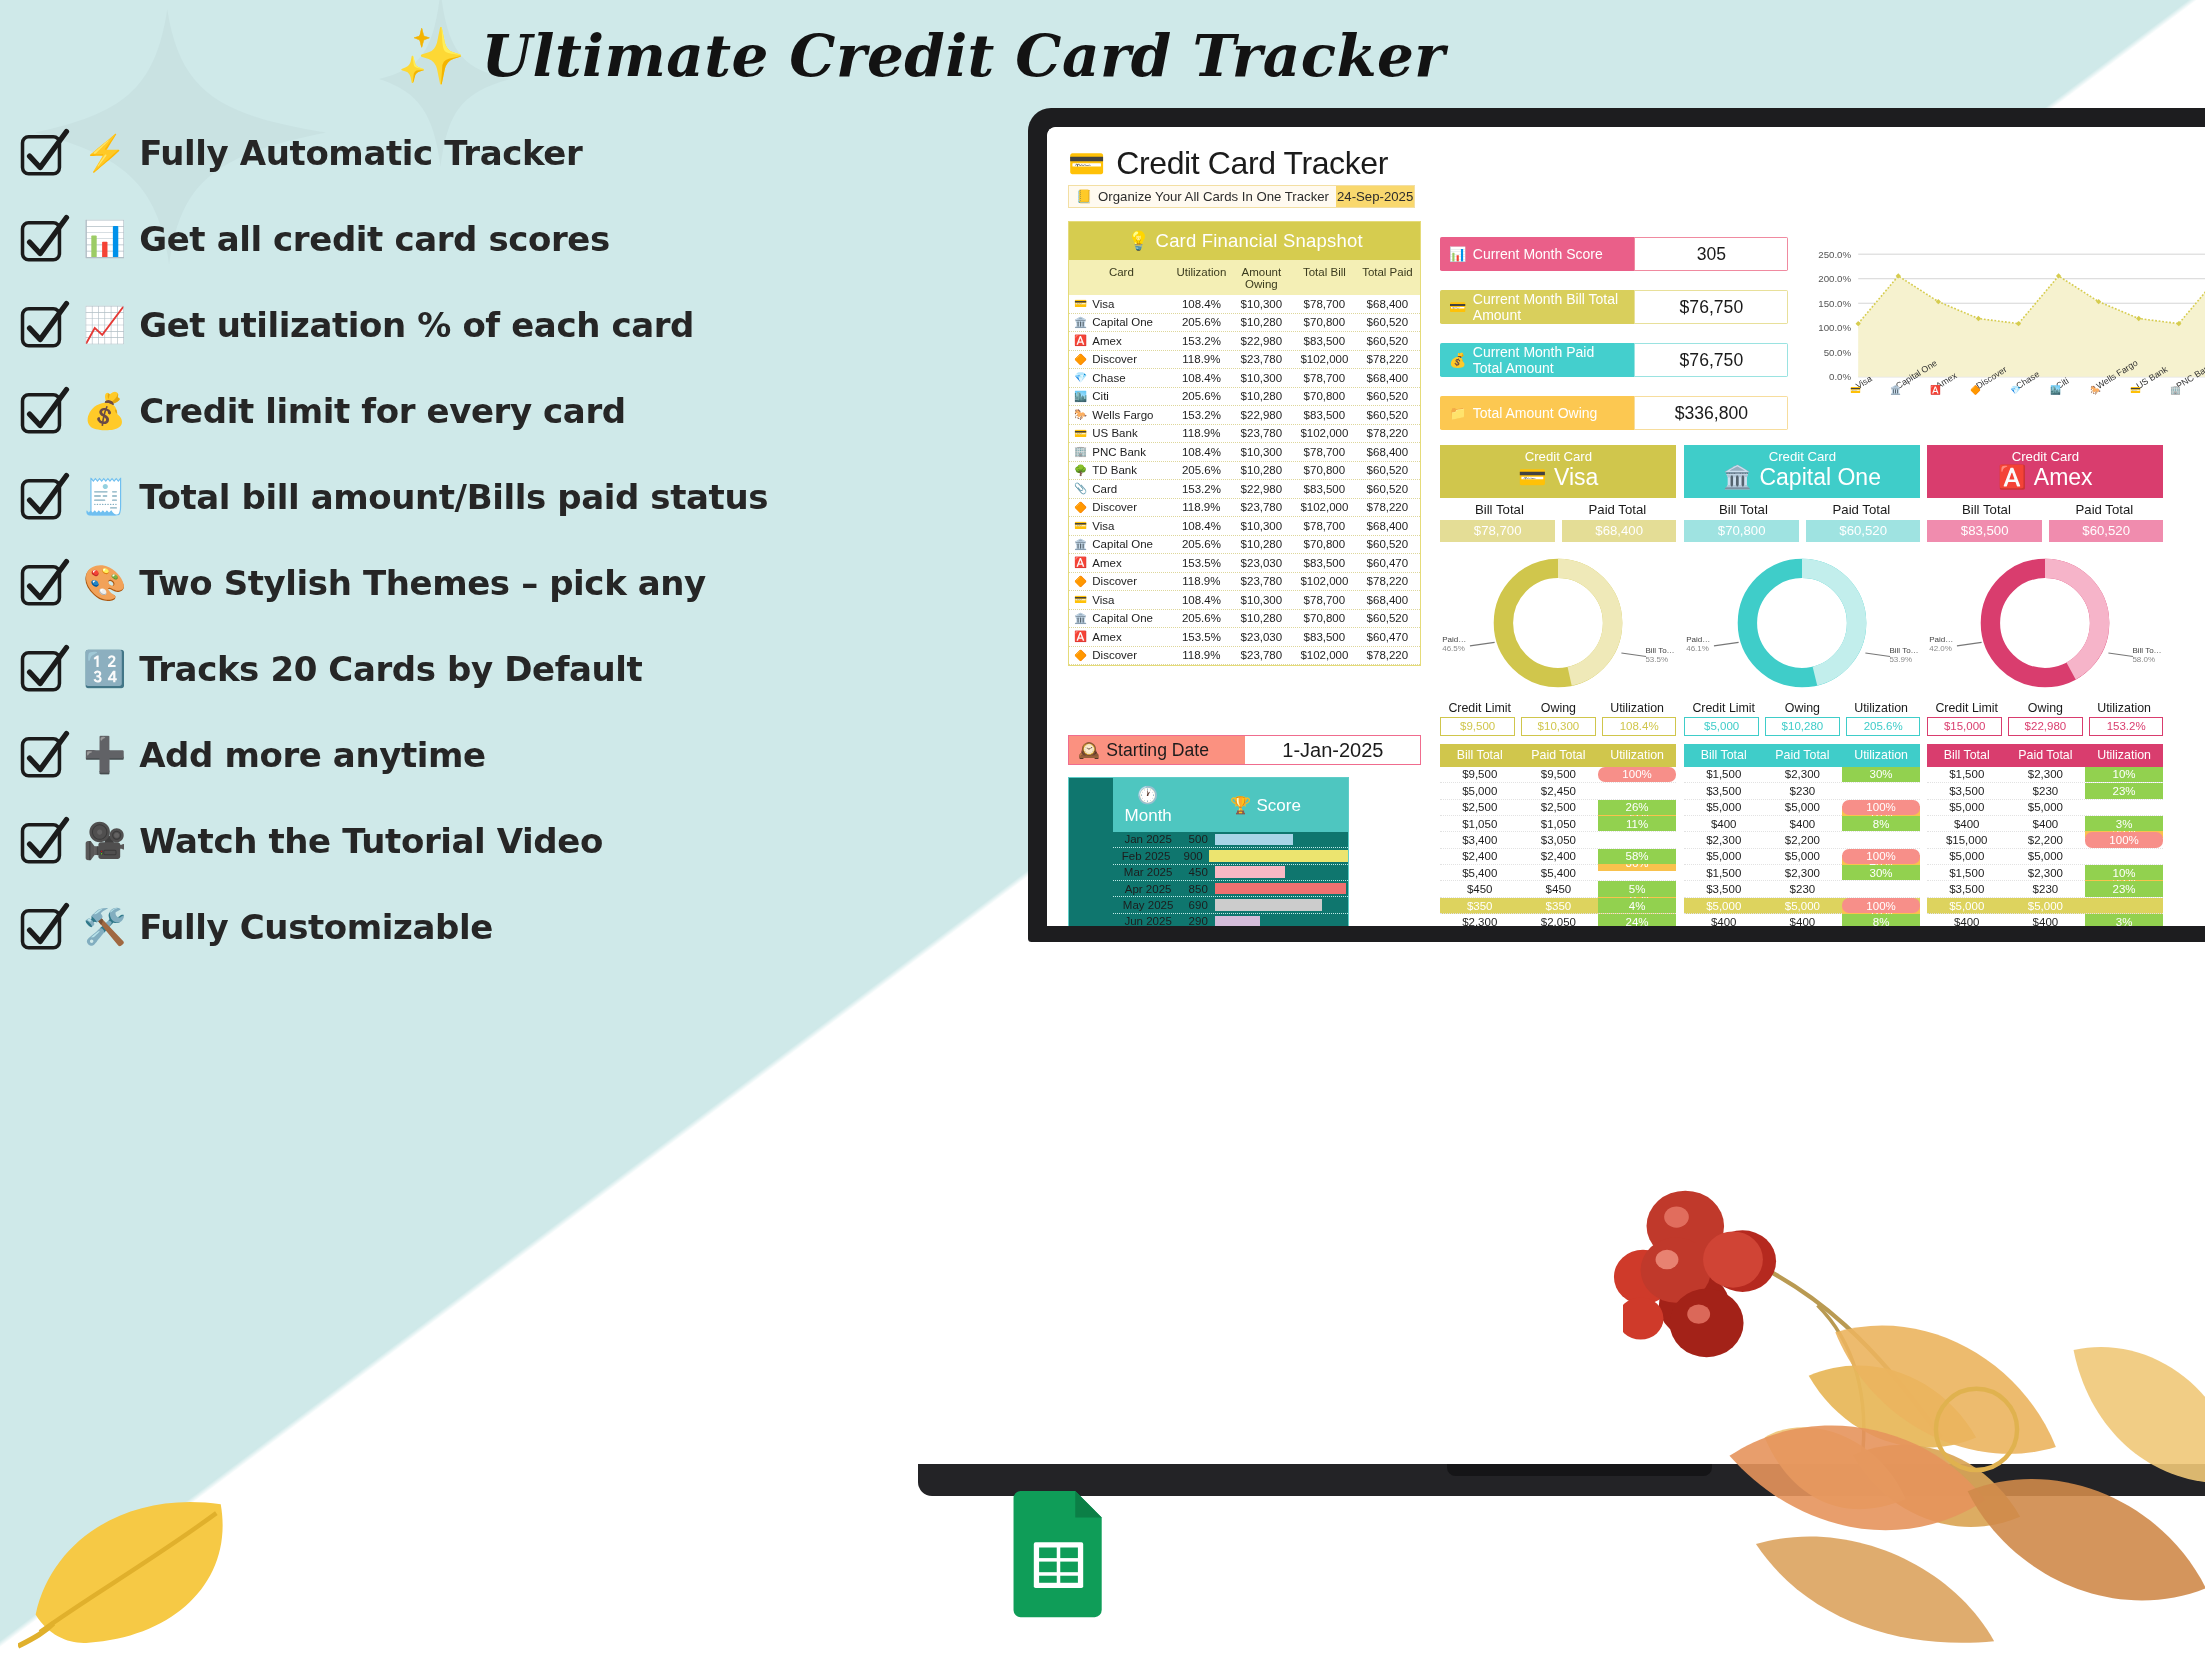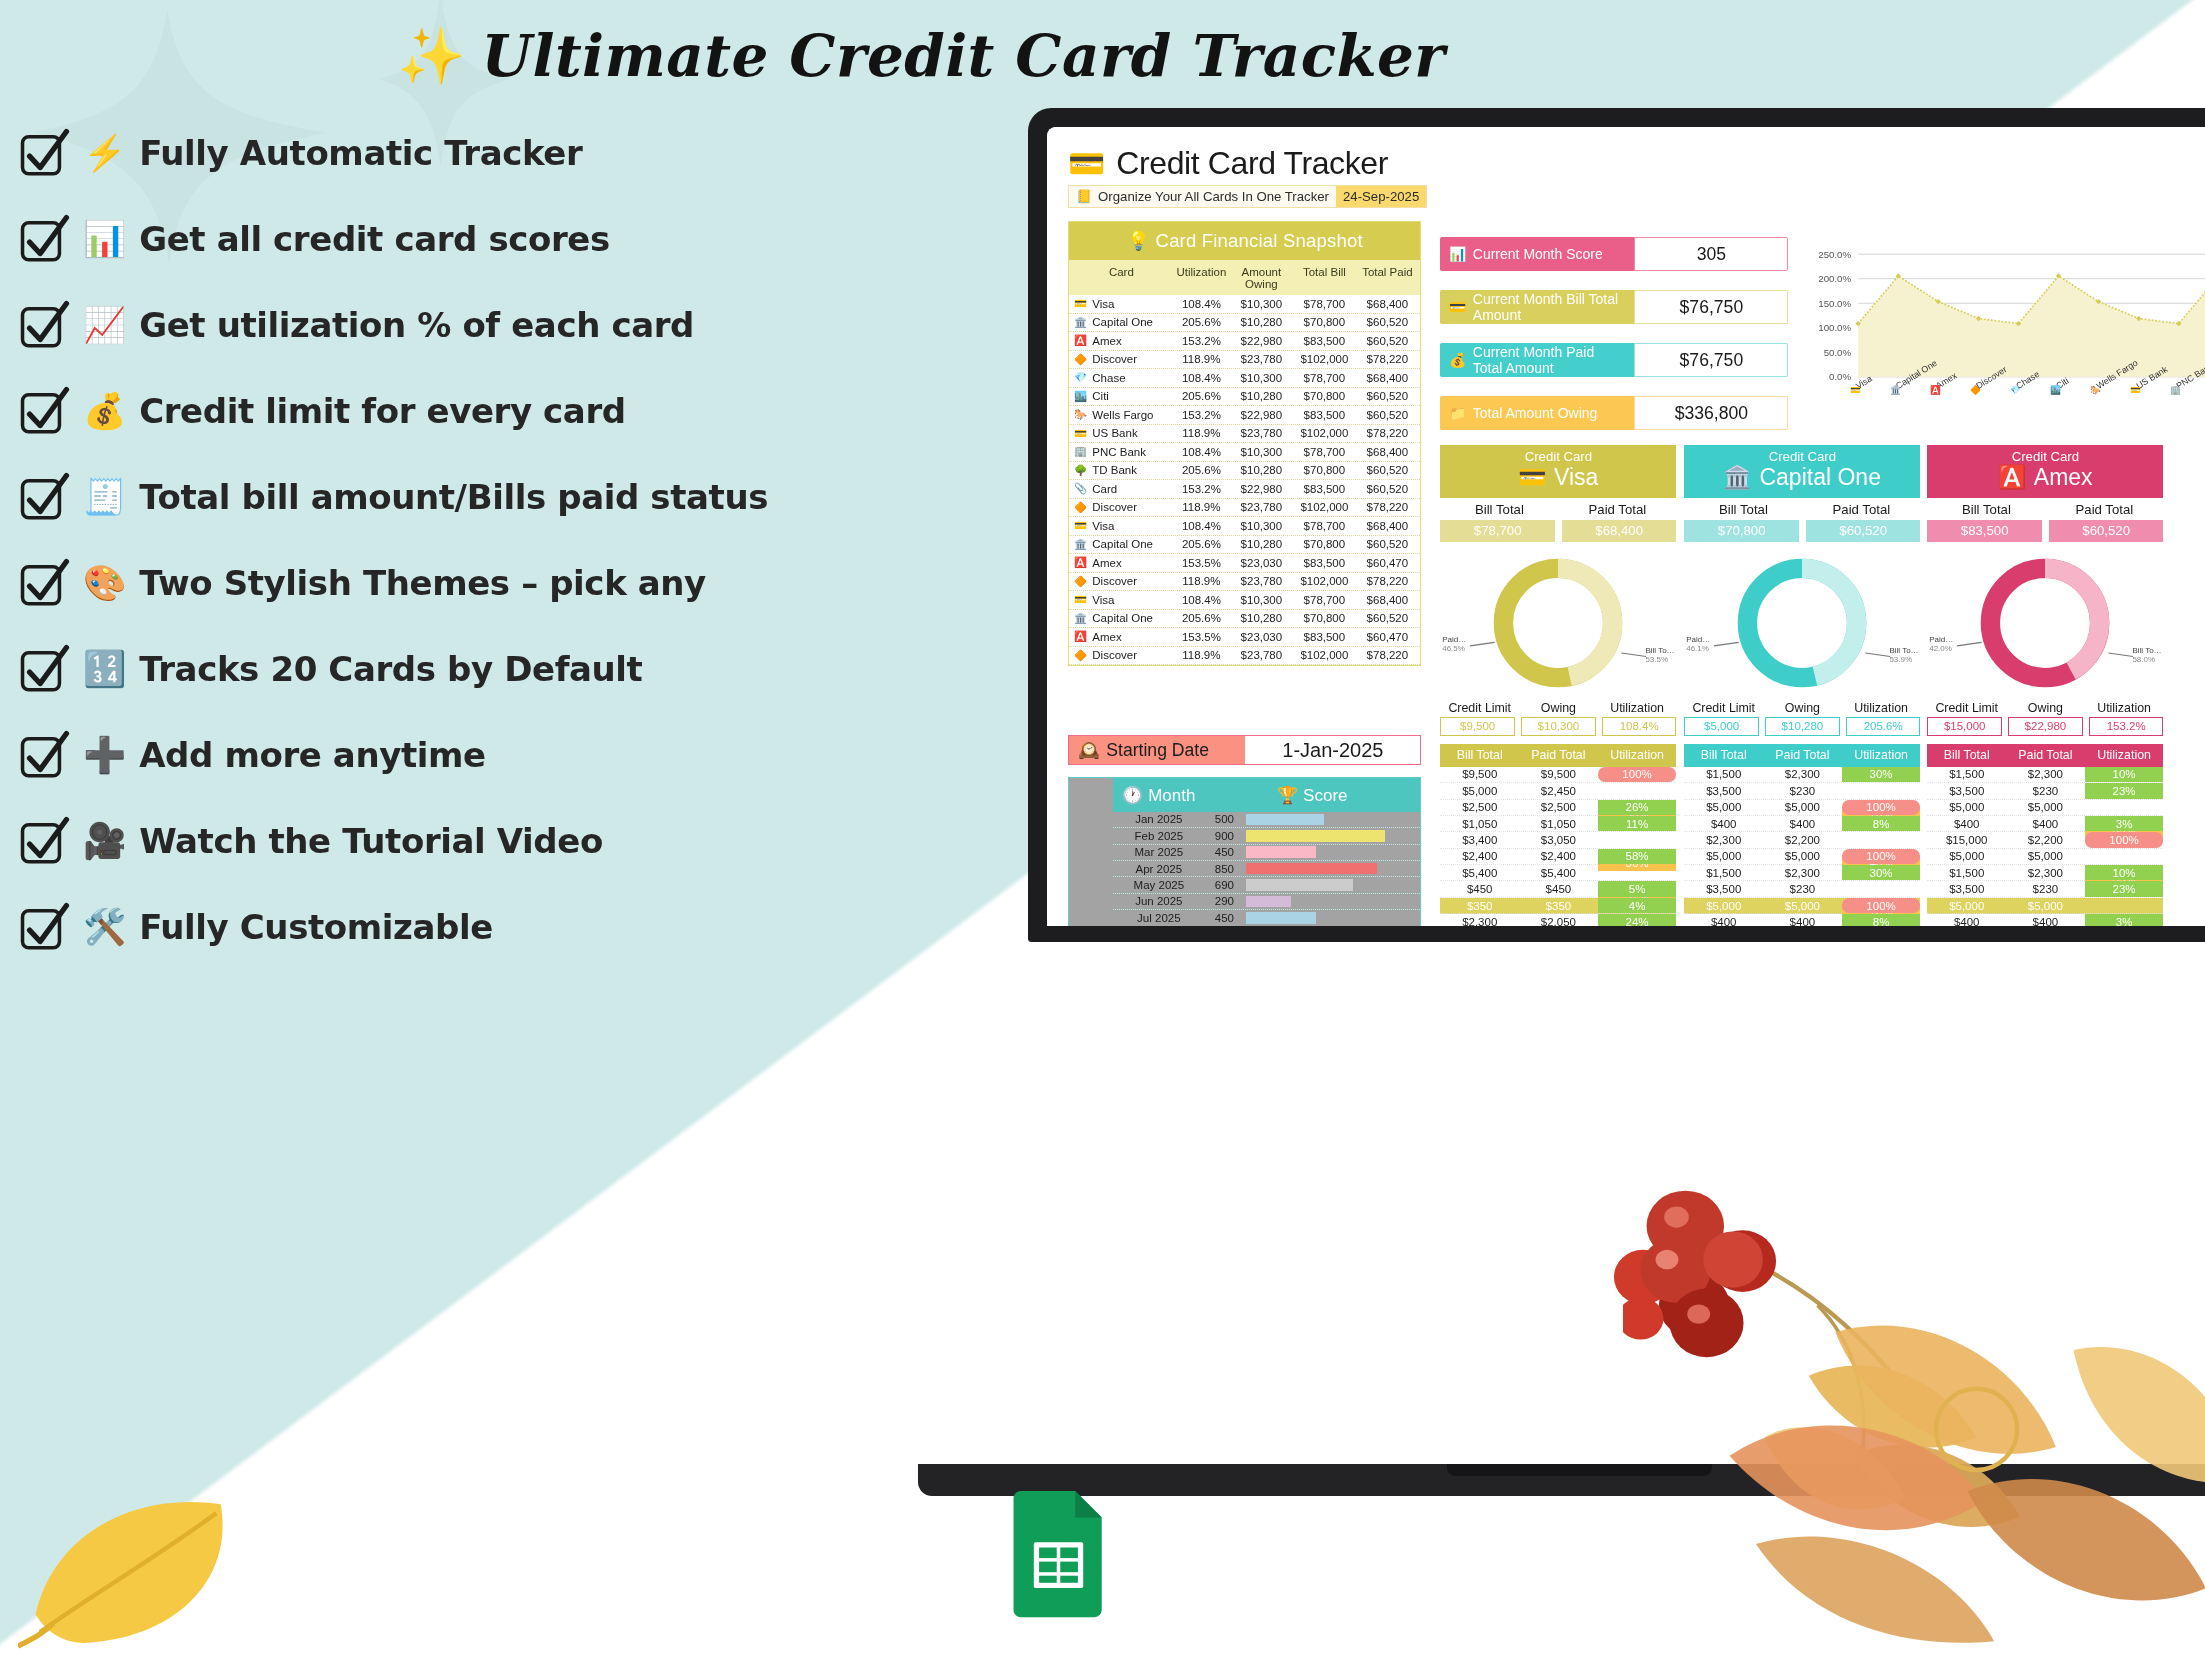--- a/index.html
+++ b/index.html
@@ -104,21 +104,21 @@
     position: absolute; left: 21px; top: 58px; height: 23px;
     display: flex; align-items: stretch;
     border: 0.9px solid #f3dfa3;
   }
   #subtitle-left {
     background: #fffaf0; display: flex; align-items: center; gap: 5.3px;
     padding: 0 7px; font-size: 13.2px; color: #2c2c2c;
   }
   #subtitle-date {
     background: #f9d86e; display: flex; align-items: center; justify-content: center;
-    padding: 0 7px; font-size: 13.2px; color: #2c2c2c;
+    padding: 0 1px; font-size: 13.2px; color: #2c2c2c;
   }
 
   
   #snapshot {
     position: absolute; left: 21px; top: 94px; width: 353px;
     border: 1.8px solid #e5db79;
     background: #fffdf0;
   }
   #snapshot-header {
     background: #d6cc4f; color: #ffffff; text-align: center;
@@ -150,22 +150,22 @@
     background: #fb9180; color: #1c1c1c; font-size: 17.6px;
     display: flex; align-items: center; gap: 6.2px; padding: 0 8.8px; width: 176px;
   }
   #sd-value {
     flex: 1; background: #ffffff; display: flex; align-items: center; justify-content: center;
     font-size: 20px; color: #1c1c1c;
   }
 
   
   #month-table {
-    position: absolute; left: 21px; top: 650px; width: 353px;
-    border: 1.8px solid #5fcdc8; background: #a3a3a3; padding-left: 44px;
+    position: absolute; left: 21px; top: 650px; width: 281px;
+    border: 1.8px solid #5fcdc8; background: #0f766e; padding-left: 44px;
   }
   #month-head {
     display: flex; background: #4ec6c0; color: #fff; font-size: 17px;
   }
   #month-head div { padding: 6.2px 0; text-align: center; display:flex; align-items:center; justify-content:center; gap:5.3px;}
   .mt-c0 { width: 104px; }
   .mt-c1 { width: 247px; }
   .month-row { display: flex; height: 16.4px; align-items: center; border-bottom: 0.9px dotted #bfe9e7; font-size: 11.5px; color: #1d1d1d; }
   .month-row .mt-c0 { text-align: center; }
   .mt-num { width: 46px; text-align: center; }

